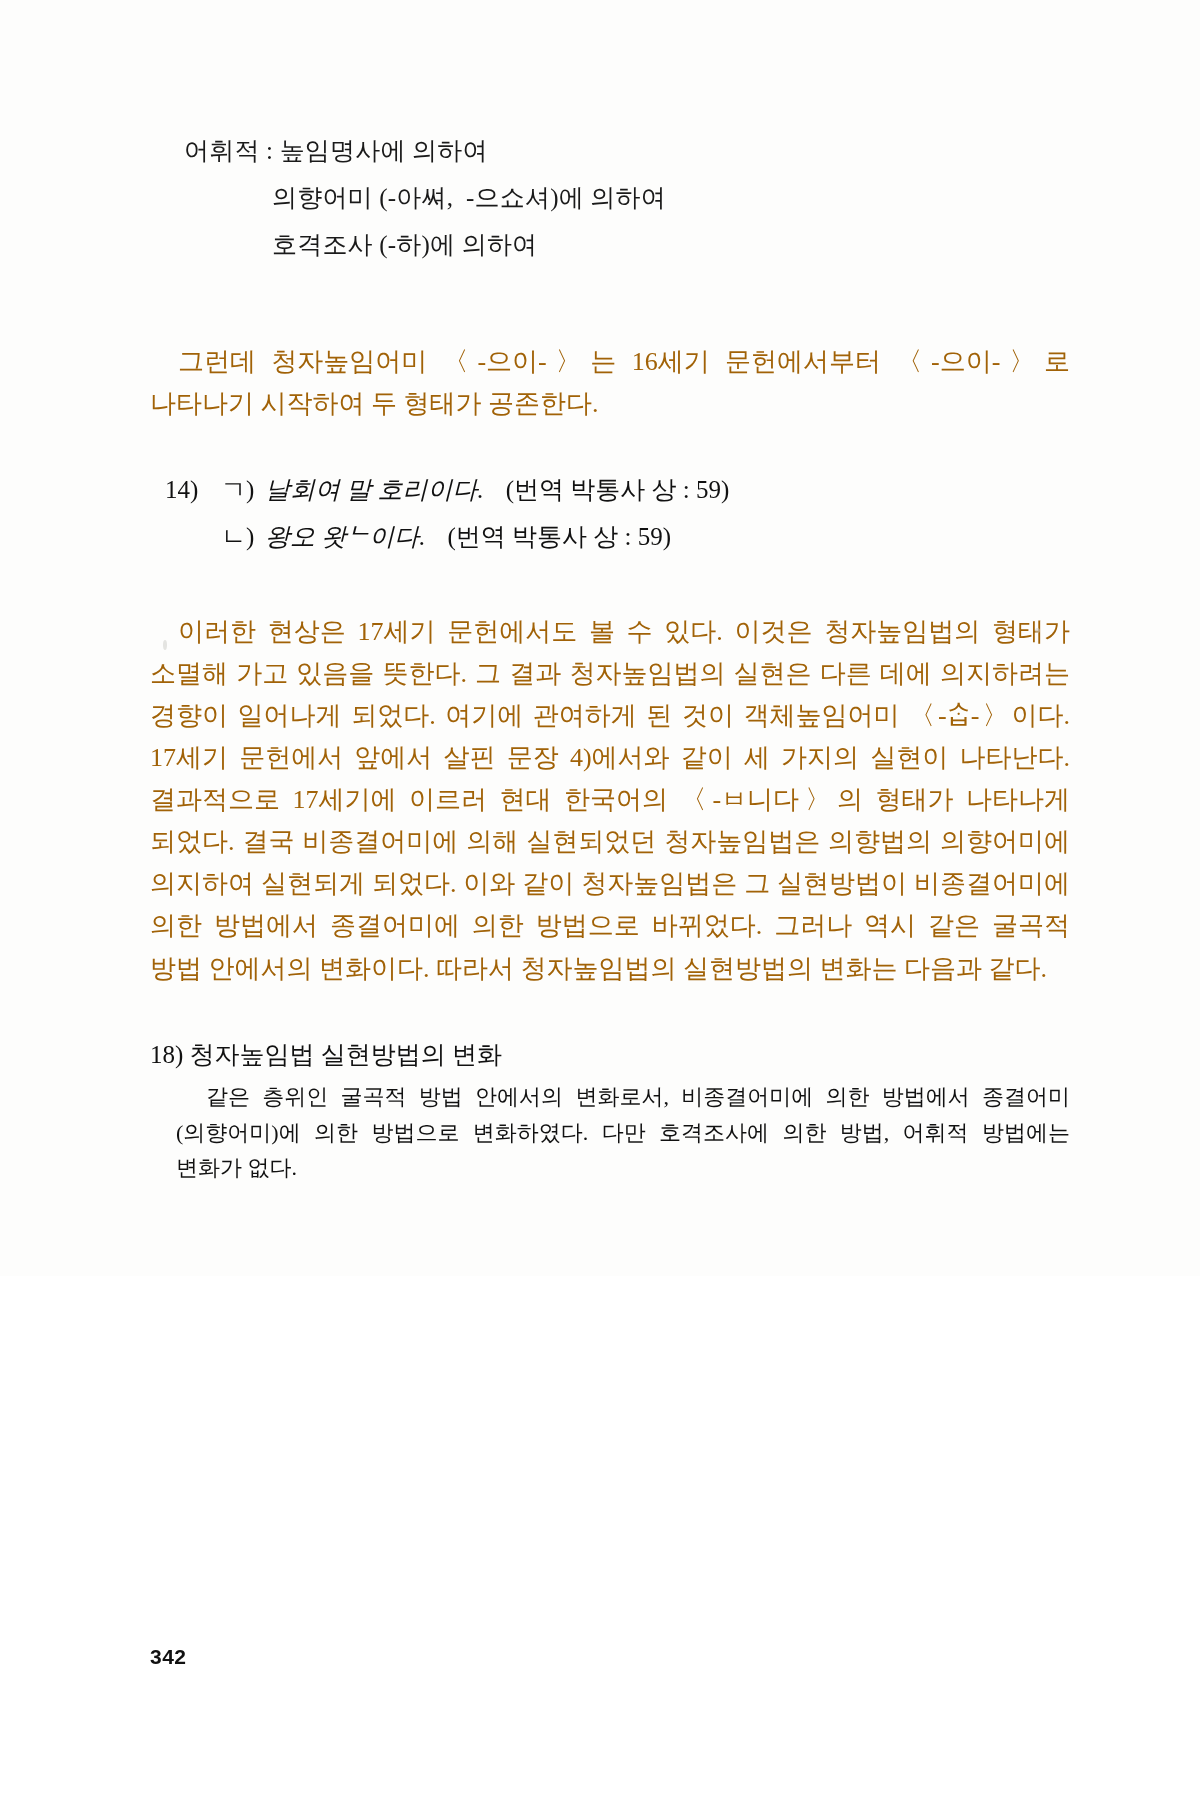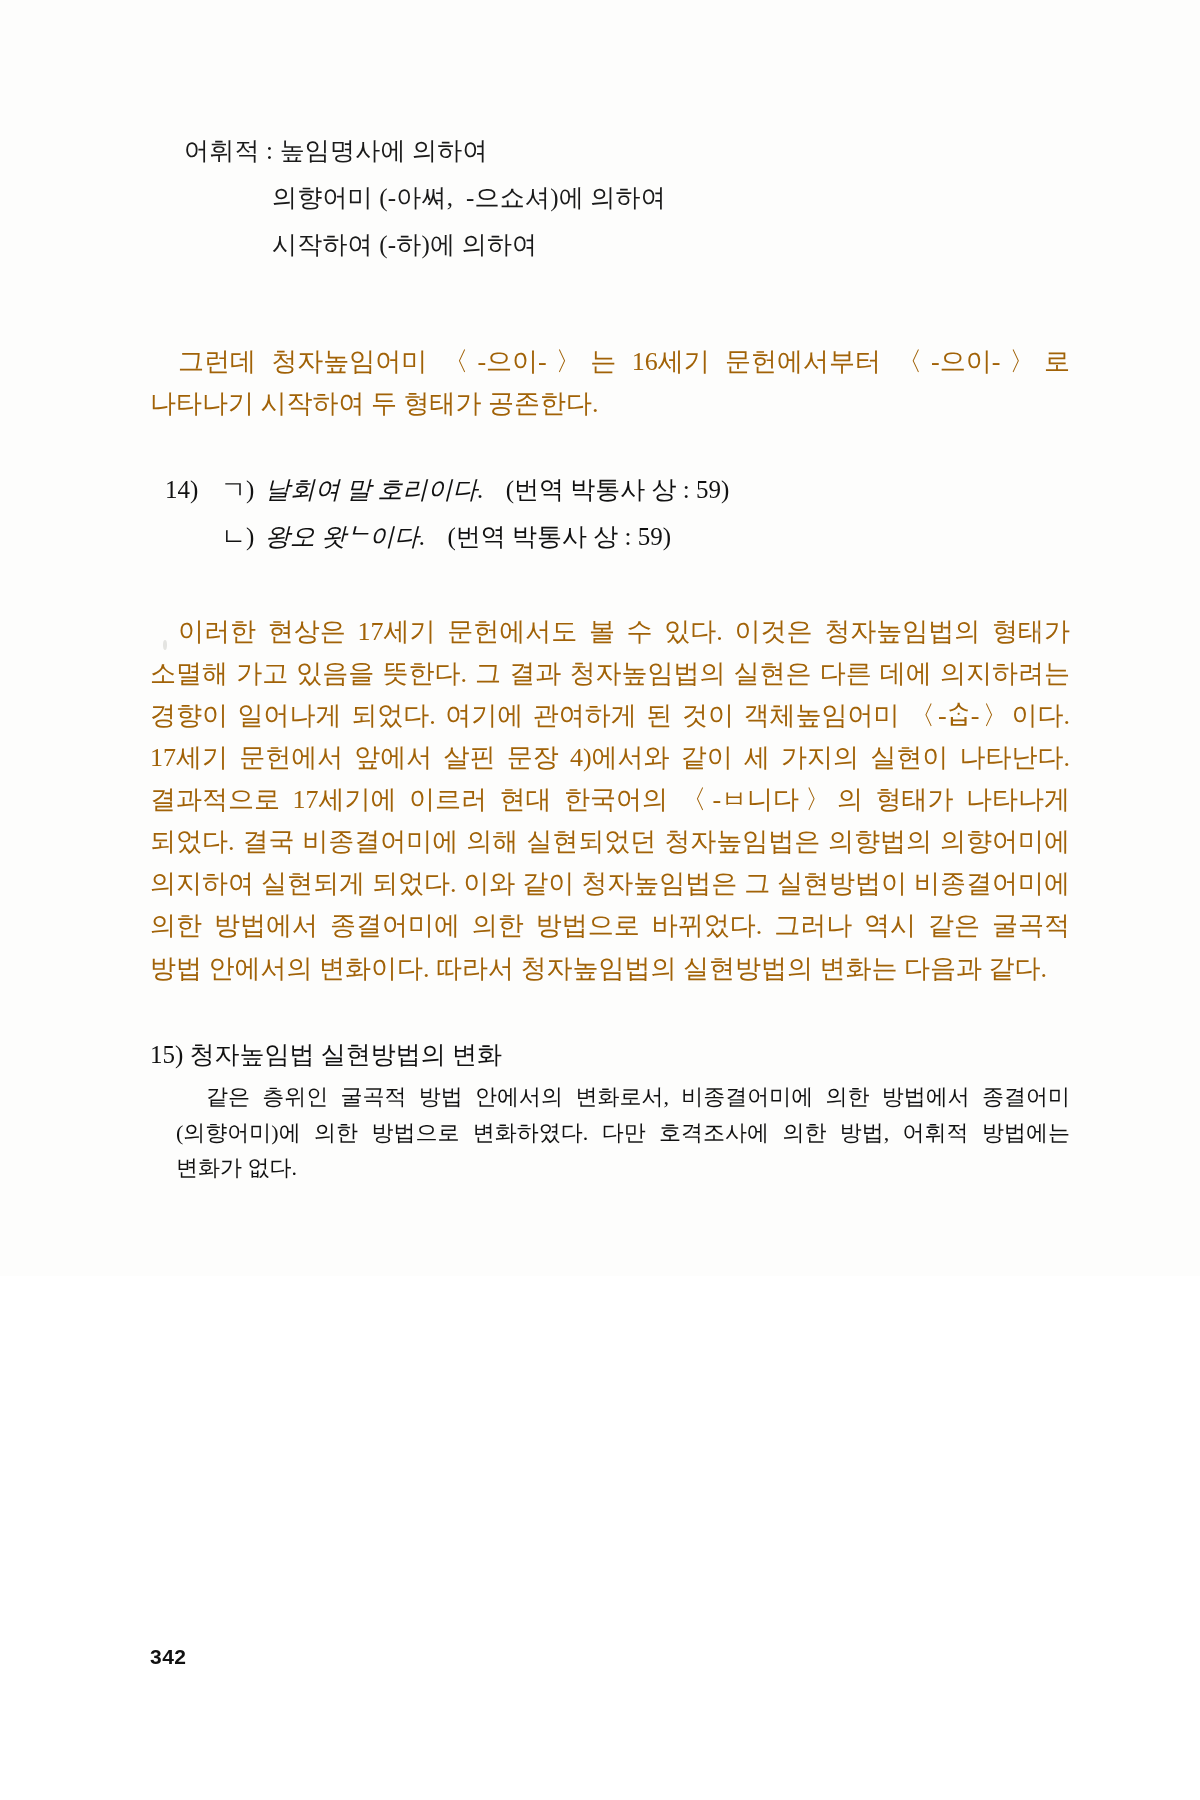--- a/index.html
+++ b/index.html
@@ -137,21 +137,21 @@
 </head>
 <body>
 
 <div class="page">
 
   <div class="content">
 
     <div class="def-block">
       <div class="line">어휘적 : 높임명사에 의하여</div>
       <div class="line indent2">의향어미 (-아쎠,  -으쇼셔)에 의하여</div>
-      <div class="line indent2">시작하여 (-하)에 의하여</div>
+      <div class="line indent2">호격조사 (-하)에 의하여</div>
     </div>
 
     <div class="gap-lg"></div>
 
     <div class="para first-indent">그런데 청자높임어미 〈-으이-〉는 16세기 문헌에서부터 〈-으이-〉로 나타나기 시작하여 두 형태가 공존한다.</div>
 
     <div class="gap-md"></div>
 
     <div class="example-group">
       <div class="example-row">
@@ -168,21 +168,21 @@
       </div>
     </div>
 
     <div class="gap-md"></div>
 
     <div class="para first-indent">이러한 현상은 17세기 문헌에서도 볼 수 있다. 이것은 청자높임법의 형태가 소멸해 가고 있음을 뜻한다. 그 결과 청자높임법의 실현은 다른 데에 의지하려는 경향이 일어나게 되었다. 여기에 관여하게 된 것이 객체높임어미 〈-ᄉᆞᆸ-〉이다. 17세기 문헌에서 앞에서 살핀 문장 4)에서와 같이 세 가지의 실현이 나타난다. 결과적으로 17세기에 이르러 현대 한국어의 〈-ㅂ니다〉의 형태가 나타나게 되었다. 결국 비종결어미에 의해 실현되었던 청자높임법은 의향법의 의향어미에 의지하여 실현되게 되었다. 이와 같이 청자높임법은 그 실현방법이 비종결어미에 의한 방법에서 종결어미에 의한 방법으로 바뀌었다. 그러나 역시 같은 굴곡적 방법 안에서의 변화이다. 따라서 청자높임법의 실현방법의 변화는 다음과 같다.</div>
 
     <div class="gap-md"></div>
 
     <div>
-      <div class="item-head">15) 청자높임법 실현방법의 변화</div>
+      <div class="item-head">18) 청자높임법 실현방법의 변화</div>
       <div class="item-body first-indent">같은 층위인 굴곡적 방법 안에서의 변화로서, 비종결어미에 의한 방법에서 종결어미 (의향어미)에 의한 방법으로 변화하였다. 다만 호격조사에 의한 방법, 어휘적 방법에는 변화가 없다.</div>
     </div>
 
   </div>
 
   <div class="folio">342</div>
 
   <div class="speck" style="left:1035px; top:628px; width:5px; height:5px;"></div>
   <div class="speck" style="left:163px; top:640px; width:4px; height:10px;"></div>
 </div>

